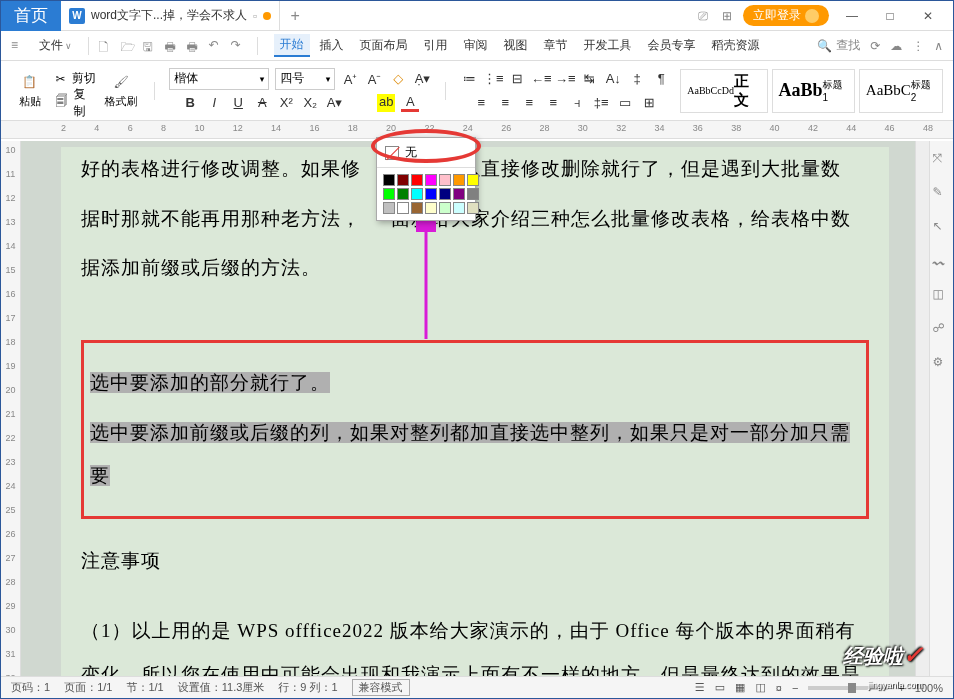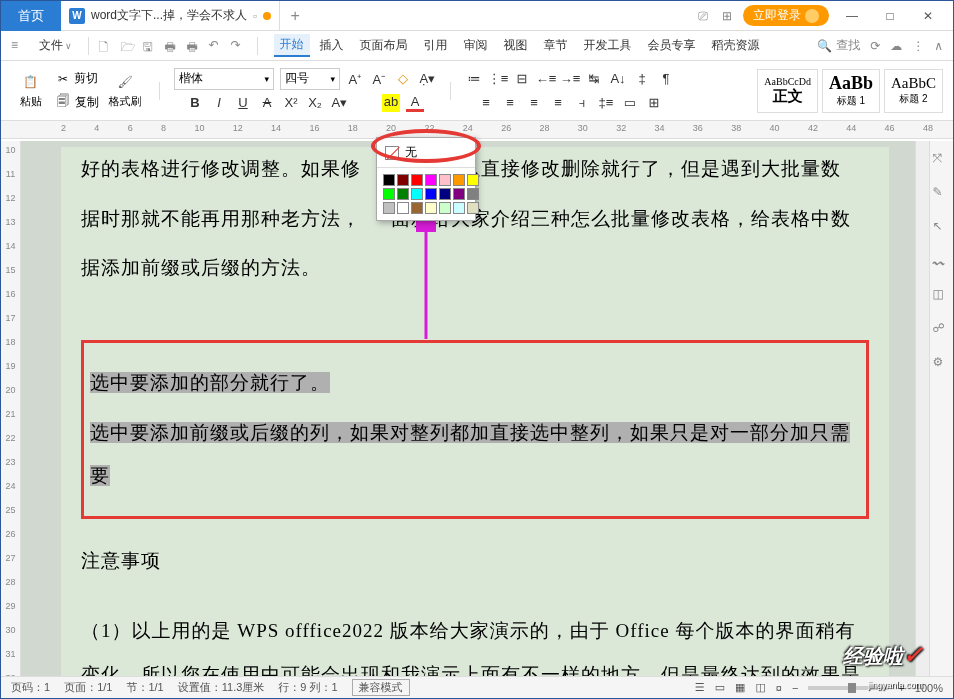--- a/index.html
+++ b/index.html
@@ -1,20 +1,20 @@
 <!DOCTYPE html>
 <html><head>
 <meta charset="utf-8">
 <style>
 * { box-sizing: border-box; margin: 0; padding: 0; }
 body { font-family: "Microsoft YaHei", sans-serif; font-size: 12px; background: #fff; width: 954px; height: 699px; overflow: hidden; position: relative; border: 1px solid #2b579a; }
 
 
 .titlebar { height: 30px; background: #fff; display: flex; align-items: center; border-bottom: 1px solid #ddd; }
-.home-btn { background: #2b7cd3; color: #fff; height: 30px; width: 60px; display: flex; align-items: center; justify-content: center; font-size: 13px; }
+.home-btn { background: #2b7cd3; color: #fff; height: 30px; width: 60px; display: flex; align-items: center; justify-content: center; font-size: 17px; }
 .tab { display: flex; align-items: center; height: 30px; padding: 0 8px; gap: 6px; border-right: 1px solid #ddd; }
 .tab-icon { width: 16px; height: 16px; background: #2b7cd3; border-radius: 2px; color:#fff; display:flex; align-items:center; justify-content:center; font-size:10px; font-weight:bold; }
 .tab-title { font-size: 12px; color: #333; }
 .dirty-dot { width: 8px; height: 8px; background: #f90; border-radius: 50%; }
 .tab-add { width: 30px; text-align: center; color: #888; font-size: 16px; }
 .titlebar-right { margin-left: auto; display: flex; align-items: center; gap: 8px; padding-right: 10px; }
 .login-btn { background: #f90; color: #fff; border-radius: 12px; padding: 2px 10px; display: flex; align-items: center; gap: 4px; font-size: 12px; }
 .title-icon { width: 16px; height: 16px; display: flex; align-items: center; justify-content: center; color: #888; }
 .win-btn { width: 30px; height: 24px; display: flex; align-items: center; justify-content: center; color: #555; }
 
@@ -34,21 +34,21 @@
 .ribbon { height: 60px; display: flex; align-items: center; padding: 4px 10px; gap: 10px; border-bottom: 1px solid #ddd; }
 .ribbon-group { display: flex; align-items: center; gap: 6px; }
 .ribbon-col { display: flex; flex-direction: column; gap: 2px; align-items: center; }
 .ribbon-btn-big { display: flex; flex-direction: column; align-items: center; justify-content: center; width: 40px; height: 50px; gap: 2px; }
 .ribbon-icon { width: 20px; height: 20px; display: flex; align-items: center; justify-content: center; color: #555; }
 .font-select { display:flex; align-items:center; height:22px; border:1px solid #ccc; padding:0 4px; font-size:12px; min-width:100px; justify-content:space-between; }
 .size-select { display:flex; align-items:center; height:22px; border:1px solid #ccc; padding:0 4px; font-size:12px; min-width:60px; justify-content:space-between; }
 .btn-row { display: flex; align-items: center; gap: 6px; height: 22px; }
 .fmt-btn { width: 18px; height: 18px; display: flex; align-items: center; justify-content: center; font-size: 13px; color: #333; }
 .styles-group { display: flex; align-items: center; gap: 4px; margin-left: auto; }
-.style-box { border: 1px solid #ddd; padding: 2px 6px; text-align: right; font-size: 11px; display: flex; flex-direction: column; align-items: center; justify-content: center; height: 44px; }
+.style-box { border: 1px solid #ddd; padding: 2px 6px; text-align: left; font-size: 11px; display: flex; flex-direction: row; align-items: center; justify-content: center; height: 44px; }
 .style-box .preview { font-family: serif; }
 
 
 .ruler { height: 18px; background: #f5f5f5; border-bottom: 1px solid #ddd; position: relative; font-size: 9px; color: #888; }
 .ruler-numbers { position: absolute; left: 60px; right: 20px; top: 2px; display: flex; justify-content: space-between; }
 
 
 .doc-wrap { position: absolute; top: 140px; left: 0; right: 24px; bottom: 22px; display: flex; background: #d0d8d0; }
 .vruler { width: 20px; background: #f5f5f5; border-right: 1px solid #ddd; font-size: 9px; color: #888; display: flex; flex-direction: column; align-items: center; padding-top: 4px; gap: 14px; }
 .page-area { flex: 1; position: relative; overflow: hidden; background: #d0d8d0; padding: 0 40px; }

